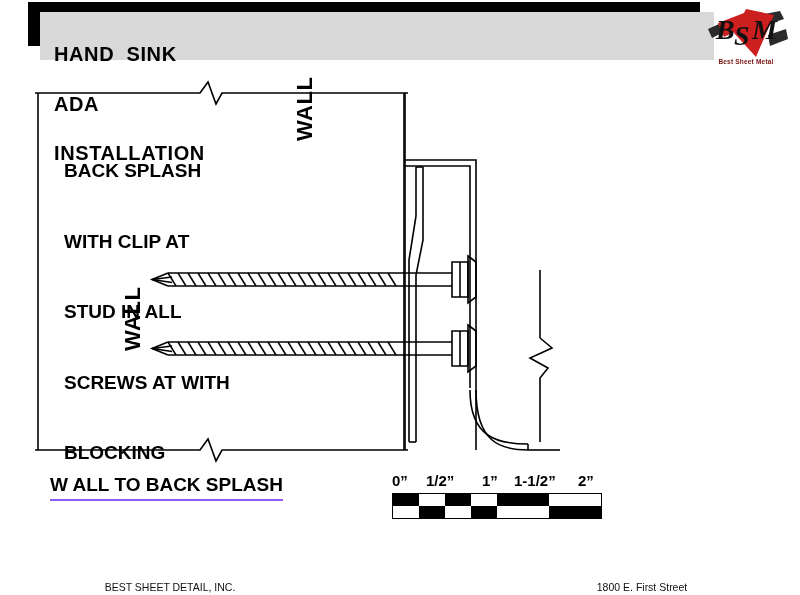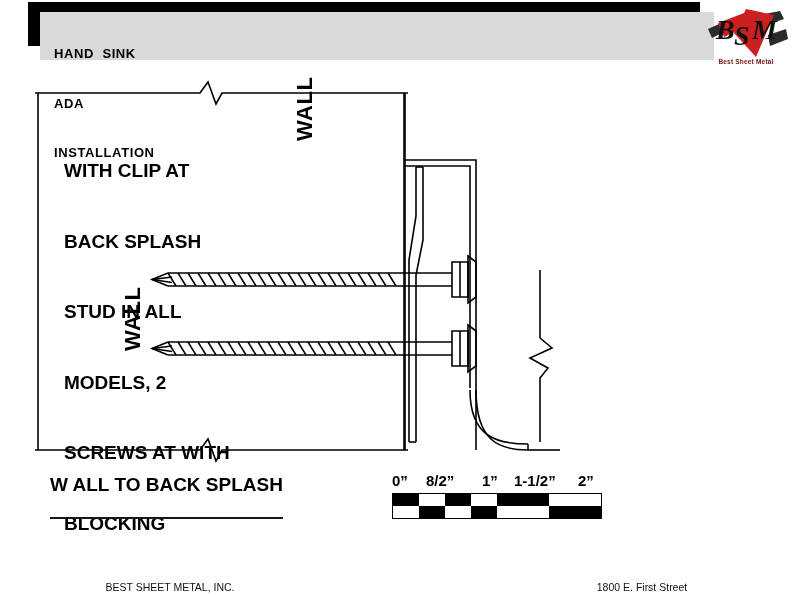--- a/index.html
+++ b/index.html
@@ -35,21 +35,21 @@
     width: 674px;
     height: 48px;
     background: #d9d9d9;
   }
   .hdr-title {
     position: absolute;
     left: 54px; top: 13px;
     color: #000000;
     font-family: "Liberation Sans", sans-serif;
     font-weight: bold;
-    font-size: 13px;
+    font-size: 20px;
     line-height: 16.5px;
     letter-spacing: 0.6px;
     white-space: pre;
   }
   .hdr-title div { white-space: pre; }
 
   
   #logo {
     position: absolute;
     left: 700px; top: 5px;
@@ -108,22 +108,22 @@
     position: absolute;
     left: 50px; top: 472px;
     font-family: "Liberation Sans", sans-serif;
     font-weight: bold;
     font-size: 19px;
     line-height: 26px;
     color: #000000;
   }
   #caption span {
     display: inline-block;
-    border-bottom: 2px solid #0f172a;
-    padding-bottom: 19px;
+    border-bottom: 2px solid #8b5cf6;
+    padding-bottom: 1px;
     white-space: pre;
   }
 
   
   #scale {
     position: absolute;
     left: 392px; top: 472px;
     width: 218px;
   }
   #scale-labels {
@@ -295,60 +295,59 @@
         <path d="M452 261 L452 296 L468 296 L468 261 Z"></path>
         <line x1="460" y1="261" x2="460" y2="296"></line>
         <path d="M468 255 L476 261 L476 296 L468 302 Z"></path>
       </g>
 
     </g>
   </svg>
 </div>
 
 <div id="note-block">
+  <div>BACK SPLASH</div>
   <div>WITH CLIP AT</div>
-  <div>BACK SPLASH</div>
   <div>STUD IN ALL</div>
-  <div>MODELS, 2</div>
   <div>SCREWS AT WITH</div>
   <div>BLOCKING</div>
 </div>
 
 <div class="wall-label" id="wall-label-top">WALL</div>
 <div class="wall-label" id="wall-label-bottom">WALL</div>
 
 <div id="caption">
   <div><span>W ALL TO BACK SPLASH</span></div>
 </div>
 
 <div id="scale">
   <div id="scale-labels">
     <span style="left:0px;">0”</span>
-    <span style="left:34px;">8/2”</span>
+    <span style="left:34px;">1/2”</span>
     <span style="left:90px;">1”</span>
     <span style="left:122px;">1-1/2”</span>
     <span style="left:186px;">2”</span>
   </div>
   <div id="scale-bar">
     <div class="row top">
       <div class="seg" style="left:0px;   width:26px;"></div>
       <div class="seg" style="left:52px;  width:26px;"></div>
       <div class="seg" style="left:104px; width:52px;"></div>
     </div>
     <div class="row bot">
       <div class="seg" style="left:26px;  width:26px;"></div>
       <div class="seg" style="left:78px;  width:26px;"></div>
       <div class="seg" style="left:156px; width:52px;"></div>
     </div>
   </div>
 </div>
 
 <div id="footer">
   <div id="footer-left">
-    <div>BEST SHEET METAL, INC.</div>
+    <div>BEST SHEET DETAIL, INC.</div>
     
     
   </div>
   <div id="footer-right">
     <div>1800 E. First Street</div>
     
     
   </div>
 </div>
 

